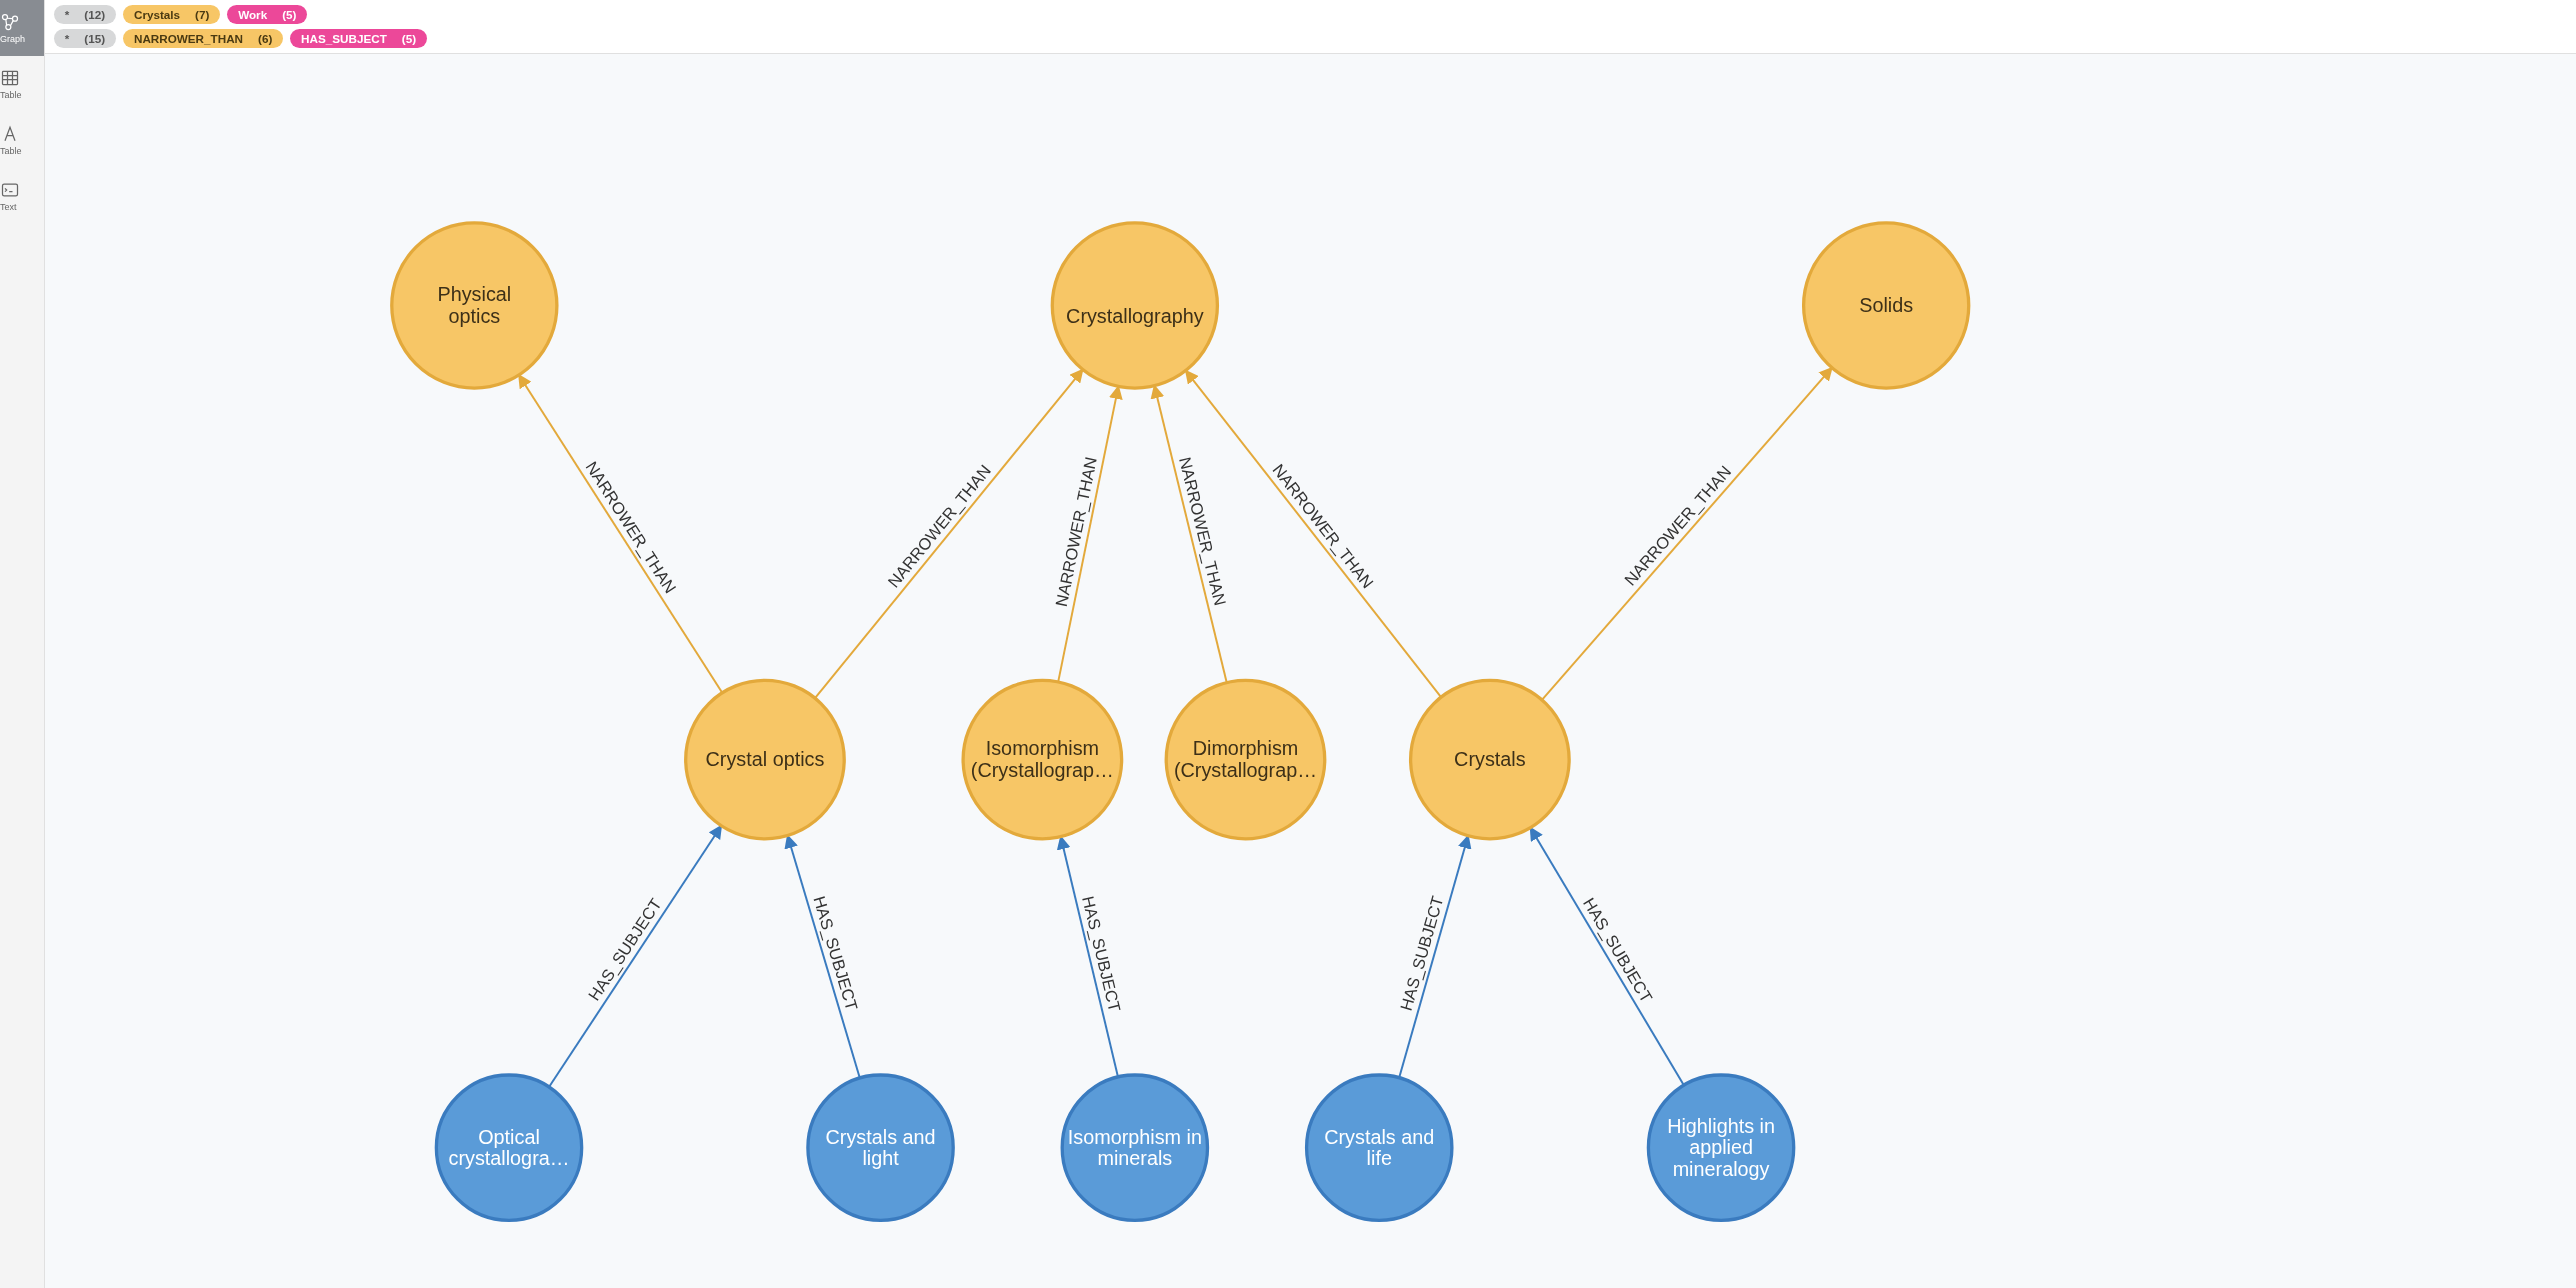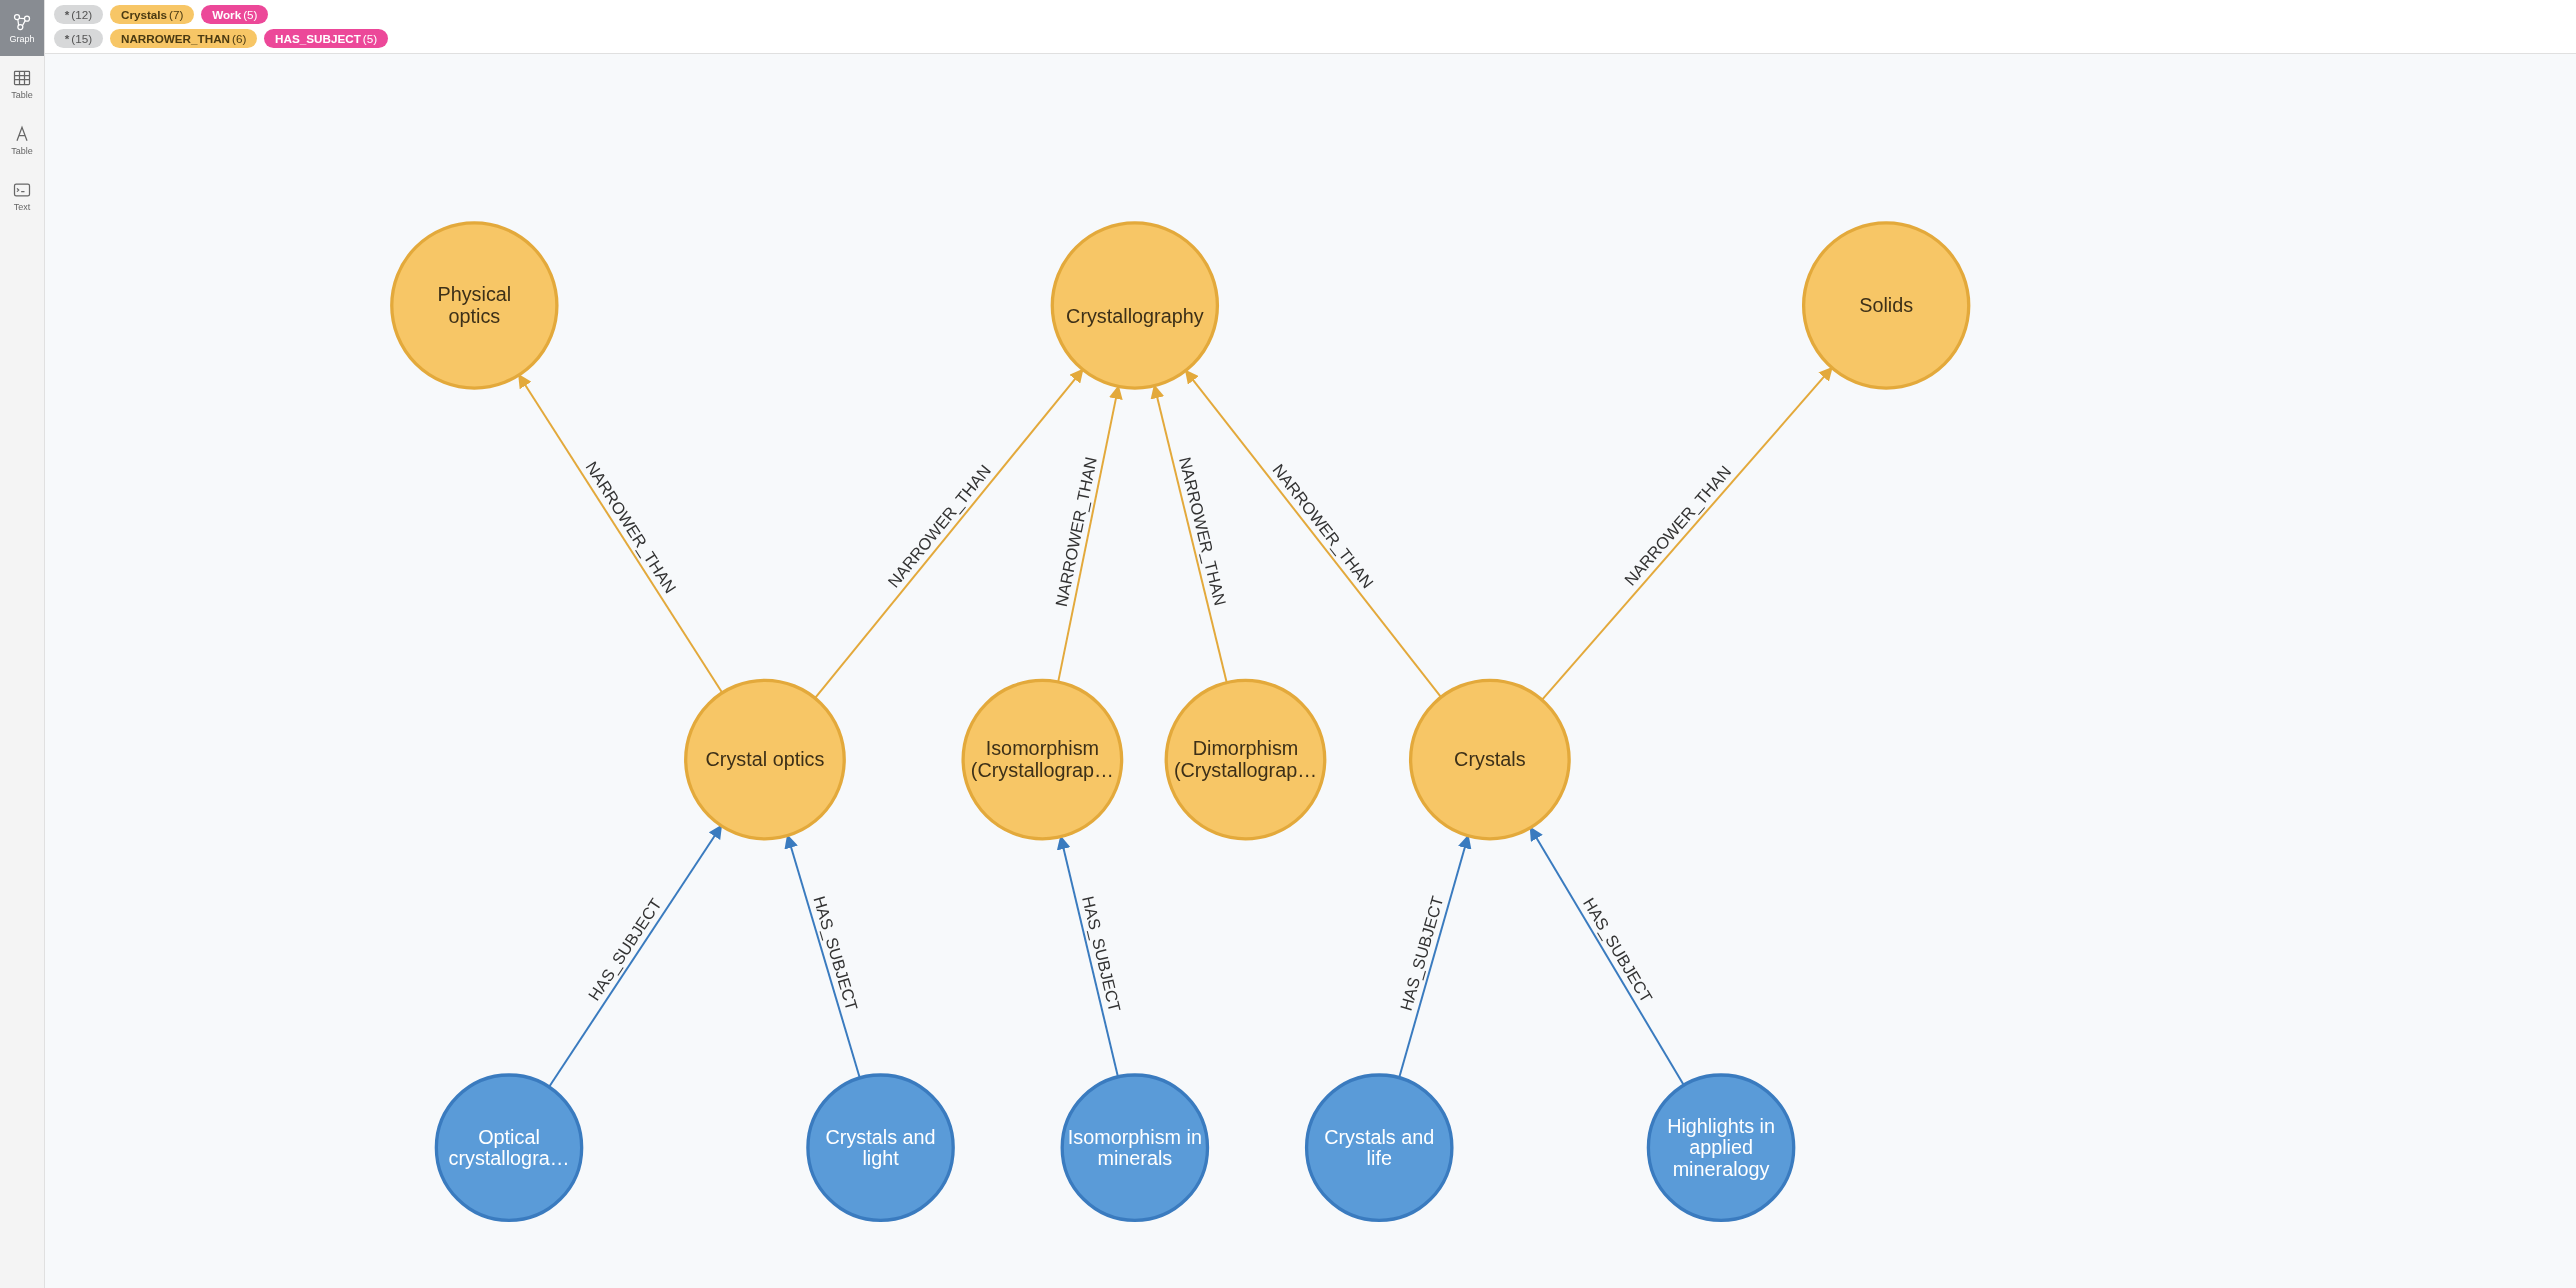--- a/index.html
+++ b/index.html
@@ -1,28 +1,28 @@
 <!DOCTYPE html>
 <html style="font-size:14.4px"><head>
 <meta charset="utf-8">
 <style>
   html,body{margin:0;padding:0;width:100%;height:100%;font-family:-apple-system,BlinkMacSystemFont,"Segoe UI",Helvetica,Arial,sans-serif;background:#f7f9fb;color:#444;overflow:hidden}
   *{box-sizing:border-box}
   #app{display:flex;width:100%;height:100%}
   
   #sidebar{width:45px;background:#f4f4f4;border-right:0.9px solid #e0e0e0;display:flex;flex-direction:column;z-index:2}
-  .sb-item{display:flex;flex-direction:column;align-items:center;justify-content:center;height:56px;cursor:pointer;font-size:9px;color:#666;gap:1.8px}
+  .sb-item{display:flex;flex-direction:column;align-items:flex-start;justify-content:center;height:56px;cursor:pointer;font-size:9px;color:#666;gap:1.8px}
   .sb-item.active{background:#888c92;color:#fff}
   .sb-item svg{width:20px;height:20px}
   .sb-item.active svg{stroke:#fff;fill:none}
   
   #topbar{position:absolute;left:45px;right:0;top:0;background:#fff;border-bottom:0.9px solid #e0e0e0;padding:5.4px 9px;display:flex;flex-direction:column;gap:5.4px;z-index:1}
   .chip-row{display:flex;align-items:center;gap:7.2px}
   .chip{display:inline-flex;align-items:center;border-radius:12.6px;padding:2.7px 10.8px;font-size:11.7px;font-weight:600;white-space:nowrap}
-  .chip .count{font-weight:400;margin-left:2px}
+  .chip .count{font-weight:700;margin-left:15px}
   .chip-grey{background:#d7d8d9;color:#555}
   .chip-yellow{background:#f7c666;color:#4a3a12}
   .chip-blue{background:#ec4899;color:#fff}
   
   #canvas{flex:1 1 auto;position:relative}
   svg.graph{position:absolute;inset:0;width:100%;height:100%}
   .node circle{stroke-width:2px}
   .node.topic circle{fill:#f7c666;stroke:#e3a93b}
   .node.work  circle{fill:#5a9bd8;stroke:#3a7bbf}
   .node text{font-size:12px;text-anchor:middle;pointer-events:none}

